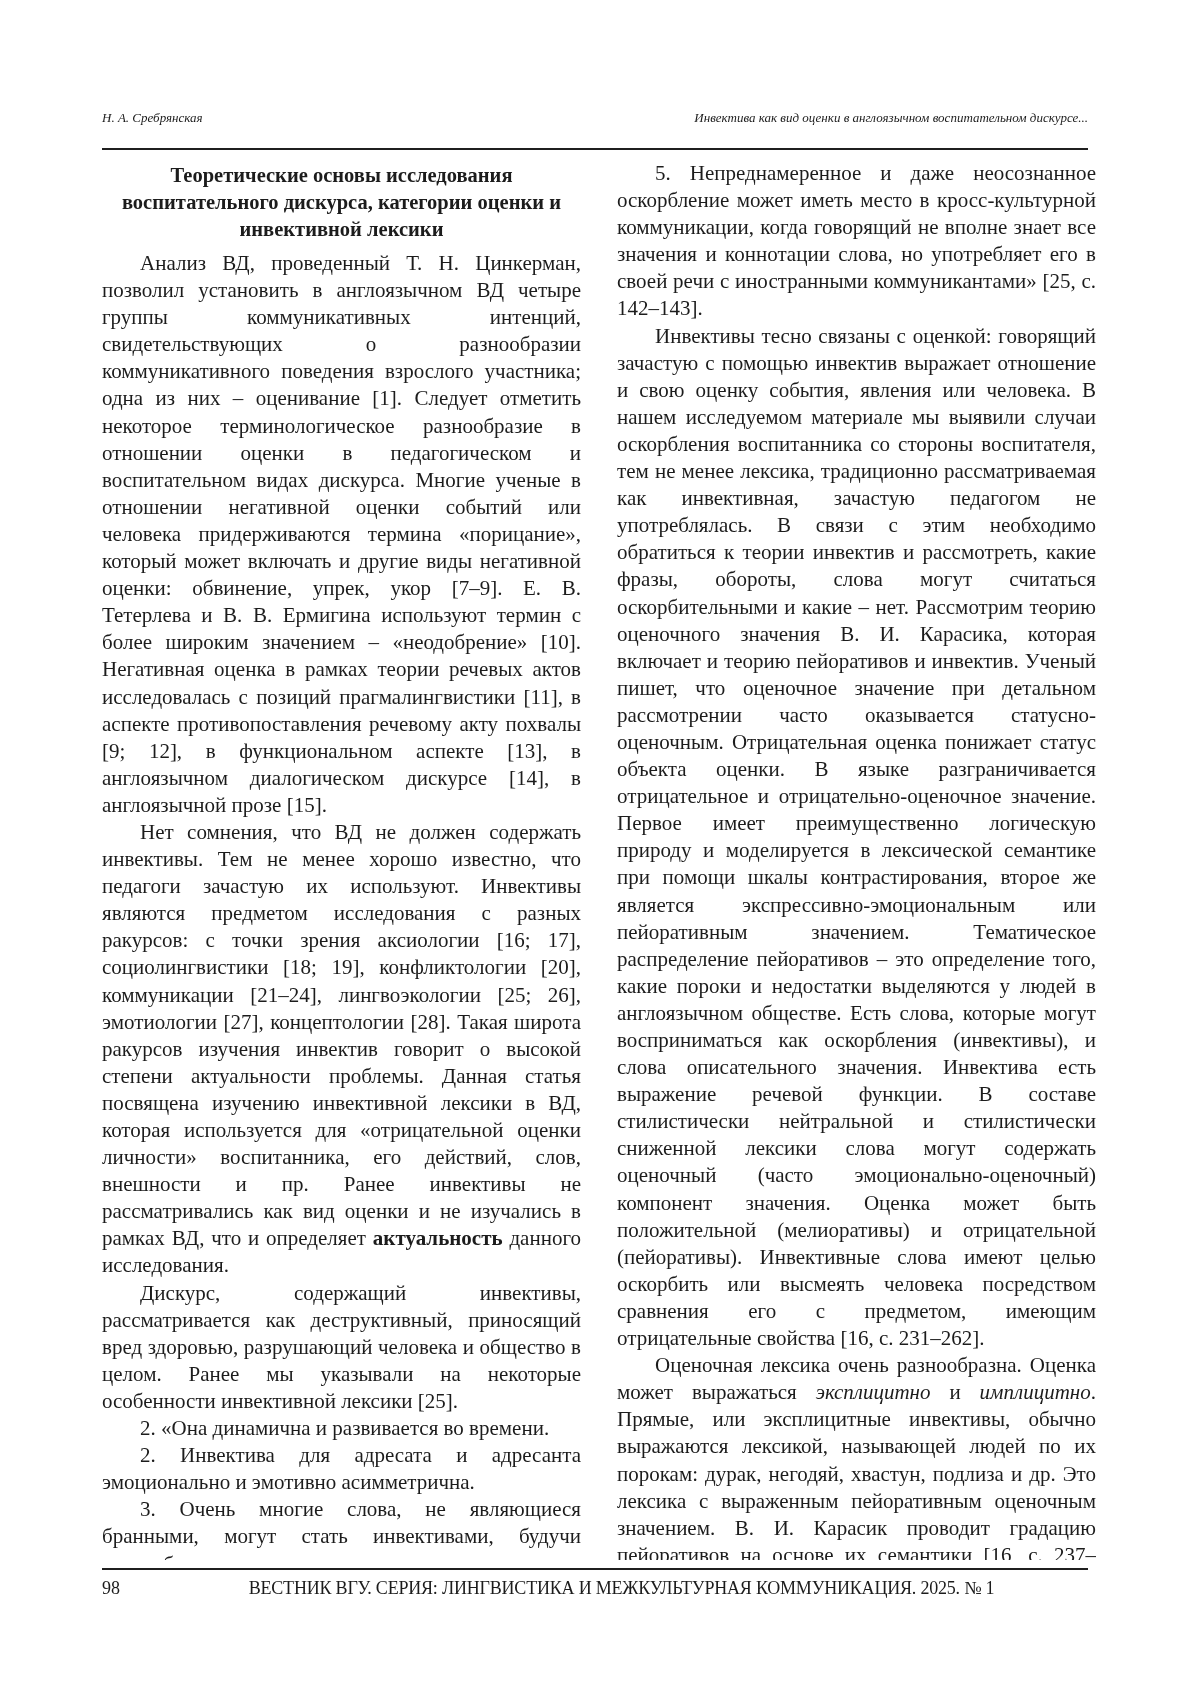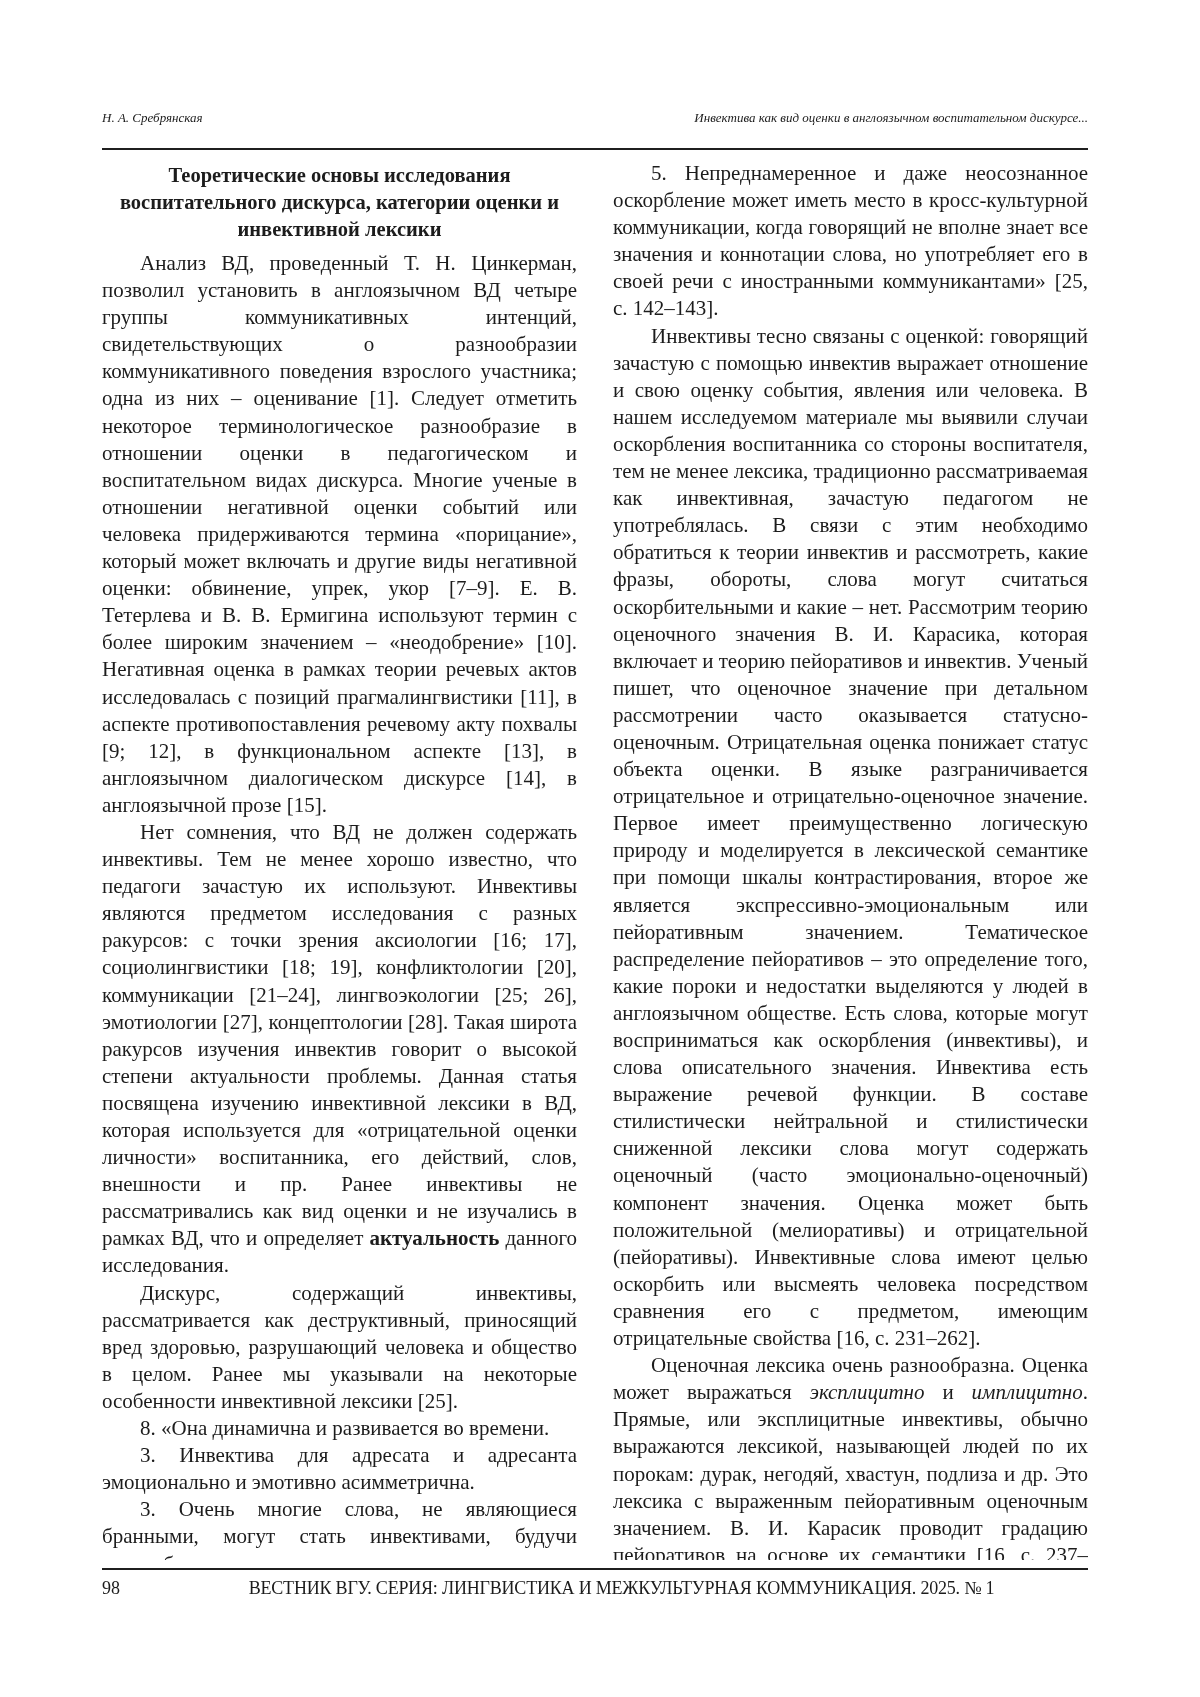--- a/index.html
+++ b/index.html
@@ -33,21 +33,21 @@
     right: 112px;
     top: 148px;
     height: 2px;
     background: #1f1f1f;
   }
 
   
   .columns {
     position: absolute;
     left: 102px;
-    right: 112px;
+    right: 104px;
     top: 160px;
     height: 1400px;
     display: flex;
     gap: 36px;
     overflow: hidden;
   }
   .column { flex: 1 1 0; overflow: hidden; }
 
   .section-heading {
     margin: 2px 0 7px 0;
@@ -105,22 +105,22 @@
   </div>
   <div class="header-rule"></div>
 
   <div class="columns">
     <div class="column">
       <h2 class="section-heading">Теоретические основы исследования воспитательного дискурса, категории оценки и инвективной лексики</h2>
       <div>
           <p class="para"><span>Анализ ВД, проведенный Т. Н. Цинкерман, позволил установить в англоязычном ВД четыре группы коммуникативных интенций, свидетельствующих о разнообразии коммуникативного поведения взрослого участника; одна из них – оценивание [1]. Следует отметить некоторое терминологическое разнообразие в отношении оценки в педагогическом и воспитательном видах дискурса. Многие ученые в отношении негативной оценки событий или человека придерживаются термина «порицание», который может включать и другие виды негативной оценки: обвинение, упрек, укор [7–9]. Е. В. Тетерлева и В. В. Ермигина используют термин с более широким значением – «неодобрение» [10]. Негативная оценка в рамках теории речевых актов исследовалась с позиций прагмалингвистики [11], в аспекте противопоставления речевому акту похвалы [9; 12], в функциональном аспекте [13], в англоязычном диалогическом дискурсе [14], в англоязычной прозе [15].</span></p>
           <p class="para"><span>Нет сомнения, что ВД не должен содержать инвективы. Тем не менее хорошо известно, что педагоги зачастую их используют. Инвективы являются предметом исследования с разных ракурсов: с точки зрения аксиологии [16; 17], социолингвистики [18; 19], конфликтологии [20], коммуникации [21–24], лингвоэкологии [25; 26], эмотиологии [27], концептологии [28]. Такая широта ракурсов изучения инвектив говорит о высокой степени актуальности проблемы. Данная статья посвящена изучению инвективной лексики в ВД, которая используется для «отрицательной оценки личности» воспитанника, его действий, слов, внешности и пр. Ранее инвективы не рассматривались как вид оценки и не изучались в рамках ВД, что и определяет </span><span class="b">актуальность</span><span> данного исследования.</span></p>
           <p class="para"><span>Дискурс, содержащий инвективы, рассматривается как деструктивный, приносящий вред здоровью, разрушающий человека и общество в целом. Ранее мы указывали на некоторые особенности инвективной лексики [25].</span></p>
-          <p class="para"><span>8. «Она динамична и развивается во времени.</span></p>
-          <p class="para"><span>3. Инвектива для адресата и адресанта эмоционально и эмотивно асимметрична.</span></p>
+          <p class="para"><span>2. «Она динамична и развивается во времени.</span></p>
+          <p class="para"><span>2. Инвектива для адресата и адресанта эмоционально и эмотивно асимметрична.</span></p>
           <p class="para"><span>3. Очень многие слова, не являющиеся бранными, могут стать инвективами, будучи употребленными адресативно с намерением оскорбления и в соответствующей синтаксической конструкции.</span></p>
           <p class="para"><span>4. Оскорбление может быть преднамеренным и непреднамеренным, осознанным и неосознанным. В последнем случае можно говорить о полной асимметрии эмоций, которая может, с одной стороны, выражаться полным отсутствием таковых, с другой стороны, бурей эмоций.</span></p>
         </div>
     </div>
     <div class="column">
       <div>
           <p class="para"><span>5. Непреднамеренное и даже неосознанное оскорбление может иметь место в кросс-культурной коммуникации, когда говорящий не вполне знает все значения и коннотации слова, но употребляет его в своей речи с иностранными коммуникантами» [25, с. 142–143].</span></p>
           <p class="para"><span>Инвективы тесно связаны с оценкой: говорящий зачастую с помощью инвектив выражает отношение и свою оценку события, явления или человека. В нашем исследуемом материале мы выявили случаи оскорбления воспитанника со стороны воспитателя, тем не менее лексика, традиционно рассматриваемая как инвективная, зачастую педагогом не употреблялась. В связи с этим необходимо обратиться к теории инвектив и рассмотреть, какие фразы, обороты, слова могут считаться оскорбительными и какие – нет. Рассмотрим теорию оценочного значения В. И. Карасика, которая включает и теорию пейоративов и инвектив. Ученый пишет, что оценочное значение при детальном рассмотрении часто оказывается статусно-оценочным. Отрицательная оценка понижает статус объекта оценки. В языке разграничивается отрицательное и отрицательно-оценочное значение. Первое имеет преимущественно логическую природу и моделируется в лексической семантике при помощи шкалы контрастирования, второе же является экспрессивно-эмоциональным или пейоративным значением. Тематическое распределение пейоративов – это определение того, какие пороки и недостатки выделяются у людей в англоязычном обществе. Есть слова, которые могут восприниматься как оскорбления (инвективы), и слова описательного значения. Инвектива есть выражение речевой функции. В составе стилистически нейтральной и стилистически сниженной лексики слова могут содержать оценочный (часто эмоционально-оценочный) компонент значения. Оценка может быть положительной (мелиоративы) и отрицательной (пейоративы). Инвективные слова имеют целью оскорбить или высмеять человека посредством сравнения его с предметом, имеющим отрицательные свойства [16, с. 231–262].</span></p>
           <p class="para"><span>Оценочная лексика очень разнообразна. Оценка может выражаться </span><span class="i">эксплицитно</span><span> и </span><span class="i">имплицитно</span><span>. Прямые, или эксплицитные инвективы, обычно выражаются лексикой, называющей людей по их порокам: дурак, негодяй, хвастун, подлиза и др. Это лексика с выраженным пейоративным оценочным значением. В. И. Карасик проводит градацию пейоративов на основе их семантики [16, с. 237–262]. Первую группу составляют слова «общего инвективного значения тип “негодяй”, “мерзавец”, “подлец”. Их семантика является темной: мы не знаем, что именно сделал негодяй и гад, но знаем, что его действия ниже всяких моральных норм. В первую группу также входят</span></p>
         </div>

